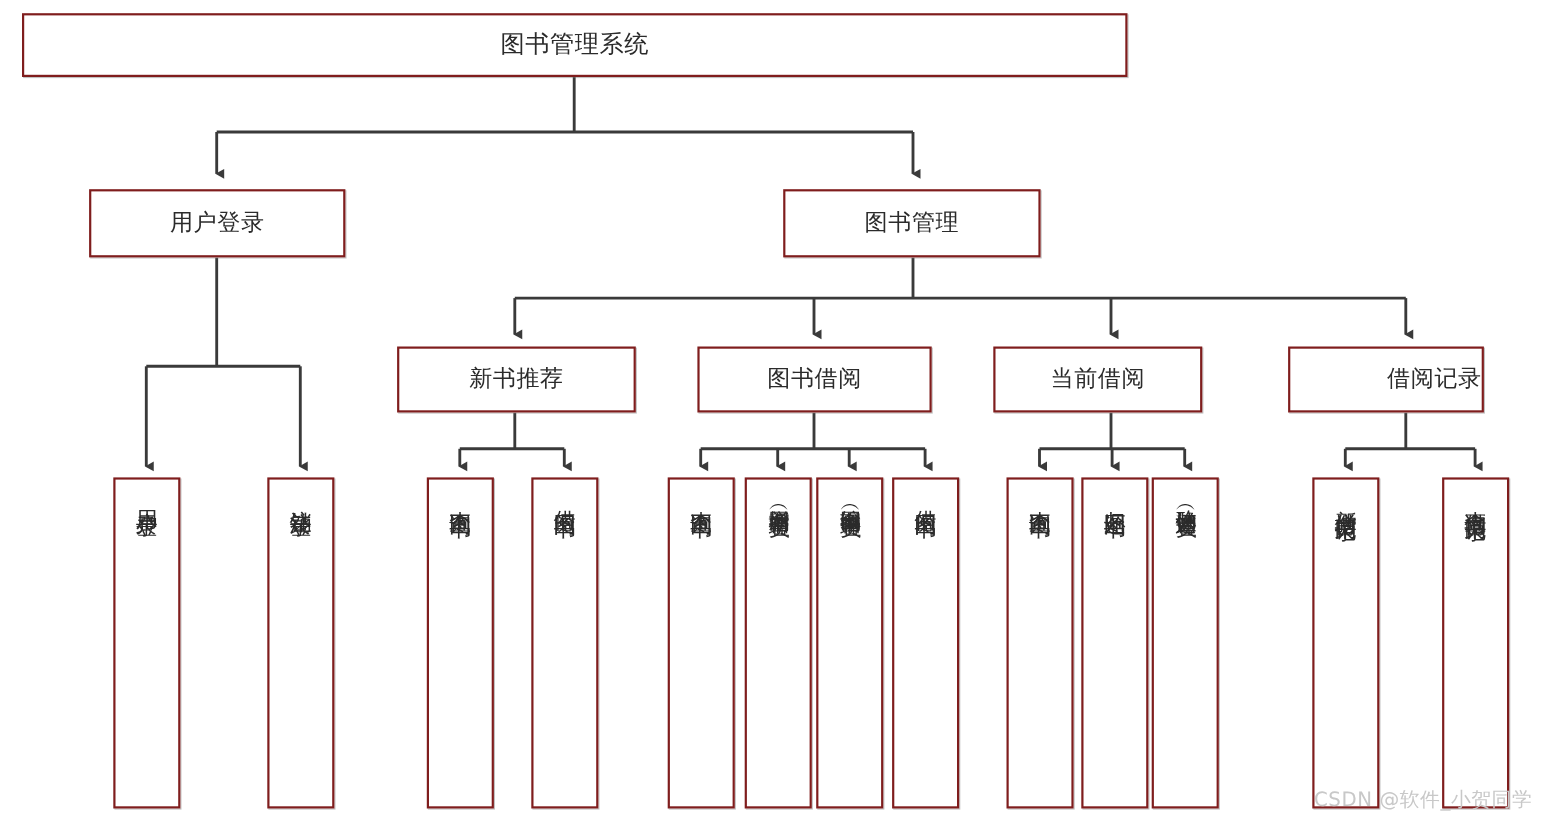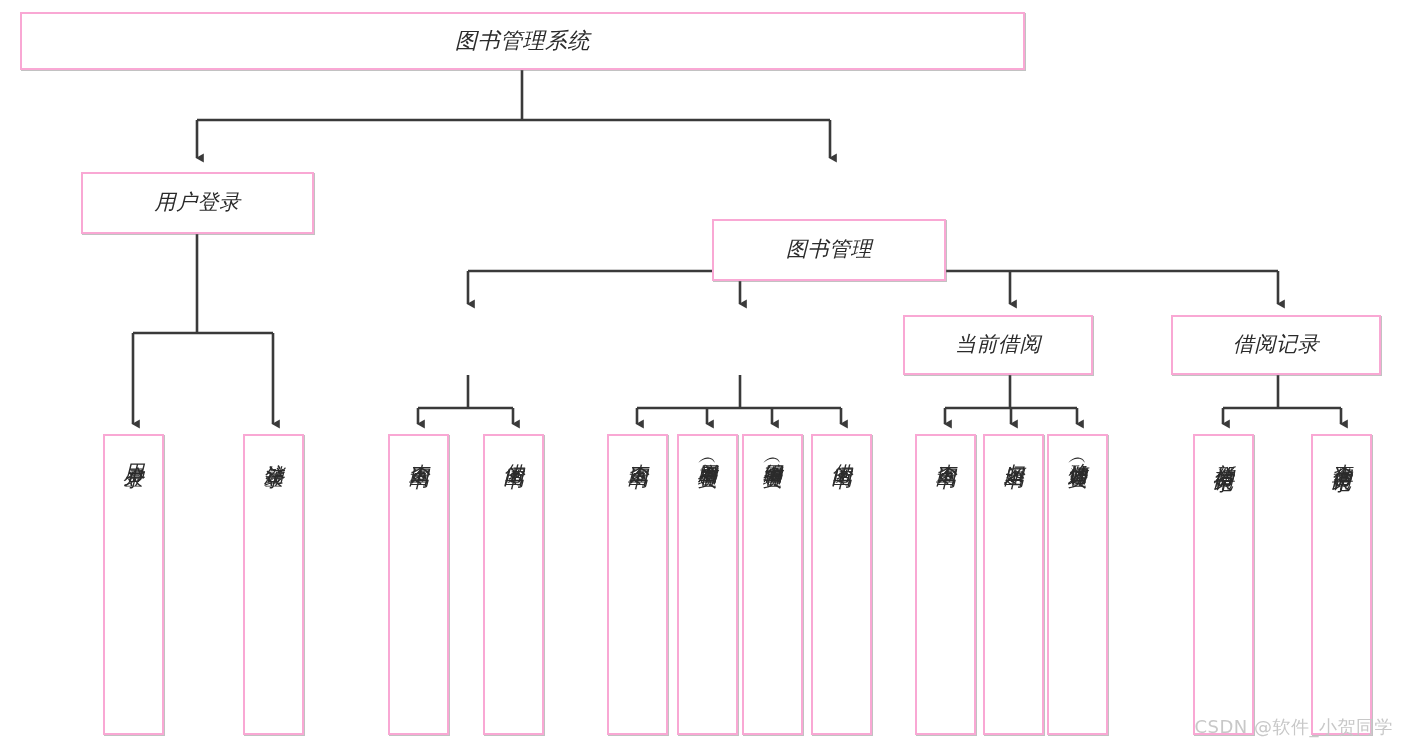--- a/index.html
+++ b/index.html
@@ -23,27 +23,26 @@
     left: 0;
     top: 0;
     width: 1405px;
     height: 747px;
     pointer-events: none;
   }
   .node {
     position: absolute;
     box-sizing: border-box;
     background: #ffffff;
-    border: 2px solid #f9a8d4;
+    border: 2px solid #7f1d1d;
     display: flex;
     align-items: center;
     justify-content: center;
     color: #2b2b2b;
     box-shadow: 1px 1px 0 rgba(120,120,120,0.45);
-    font-style: italic;
   }
   .node .label {
     display: block;
     text-align: center;
     letter-spacing: 0.5px;
   }
   .node.horizontal .label {
     font-size: 21px;
     line-height: 1.1;
     white-space: nowrap;
@@ -148,31 +147,37 @@
   </svg>
 
   <div class="node root horizontal" style="left:20px; top:12px; width:1005px; height:58px;">
     <span class="label">图书管理系统</span>
   </div>
 
   <div class="node horizontal" style="left:81px; top:172px; width:233px; height:62px;">
     <span class="label">用户登录</span>
   </div>
 
-  <div class="node horizontal" style="left:712px; top:172px; width:234px; height:62px;margin-top:47px;">
+  <div class="node horizontal" style="left:712px; top:172px; width:234px; height:62px;">
     <span class="label">图书管理</span>
   </div>
 
-
+  <div class="node horizontal" style="left:361px; top:315px; width:217px; height:60px;">
+    <span class="label">新书推荐</span>
+  </div>
+
+  <div class="node horizontal" style="left:634px; top:315px; width:213px; height:60px;">
+    <span class="label">图书借阅</span>
+  </div>
 
   <div class="node horizontal" style="left:903px; top:315px; width:190px; height:60px;">
     <span class="label">当前借阅</span>
   </div>
 
-  <div class="node horizontal" style="left:1171px; top:315px; width:210px; height:60px;">
+  <div class="node horizontal" style="left:1171px; top:315px; width:178px; height:60px;justify-content:flex-end;">
     <span class="label">借阅记录</span>
   </div>
 
   <div class="node vertical" style="left:103px; top:434px; width:61px; height:301px;">
     <span class="label">用户登录</span>
   </div>
 
   <div class="node vertical" style="left:243px; top:434px; width:61px; height:301px;">
     <span class="label">注销登录</span>
   </div>

